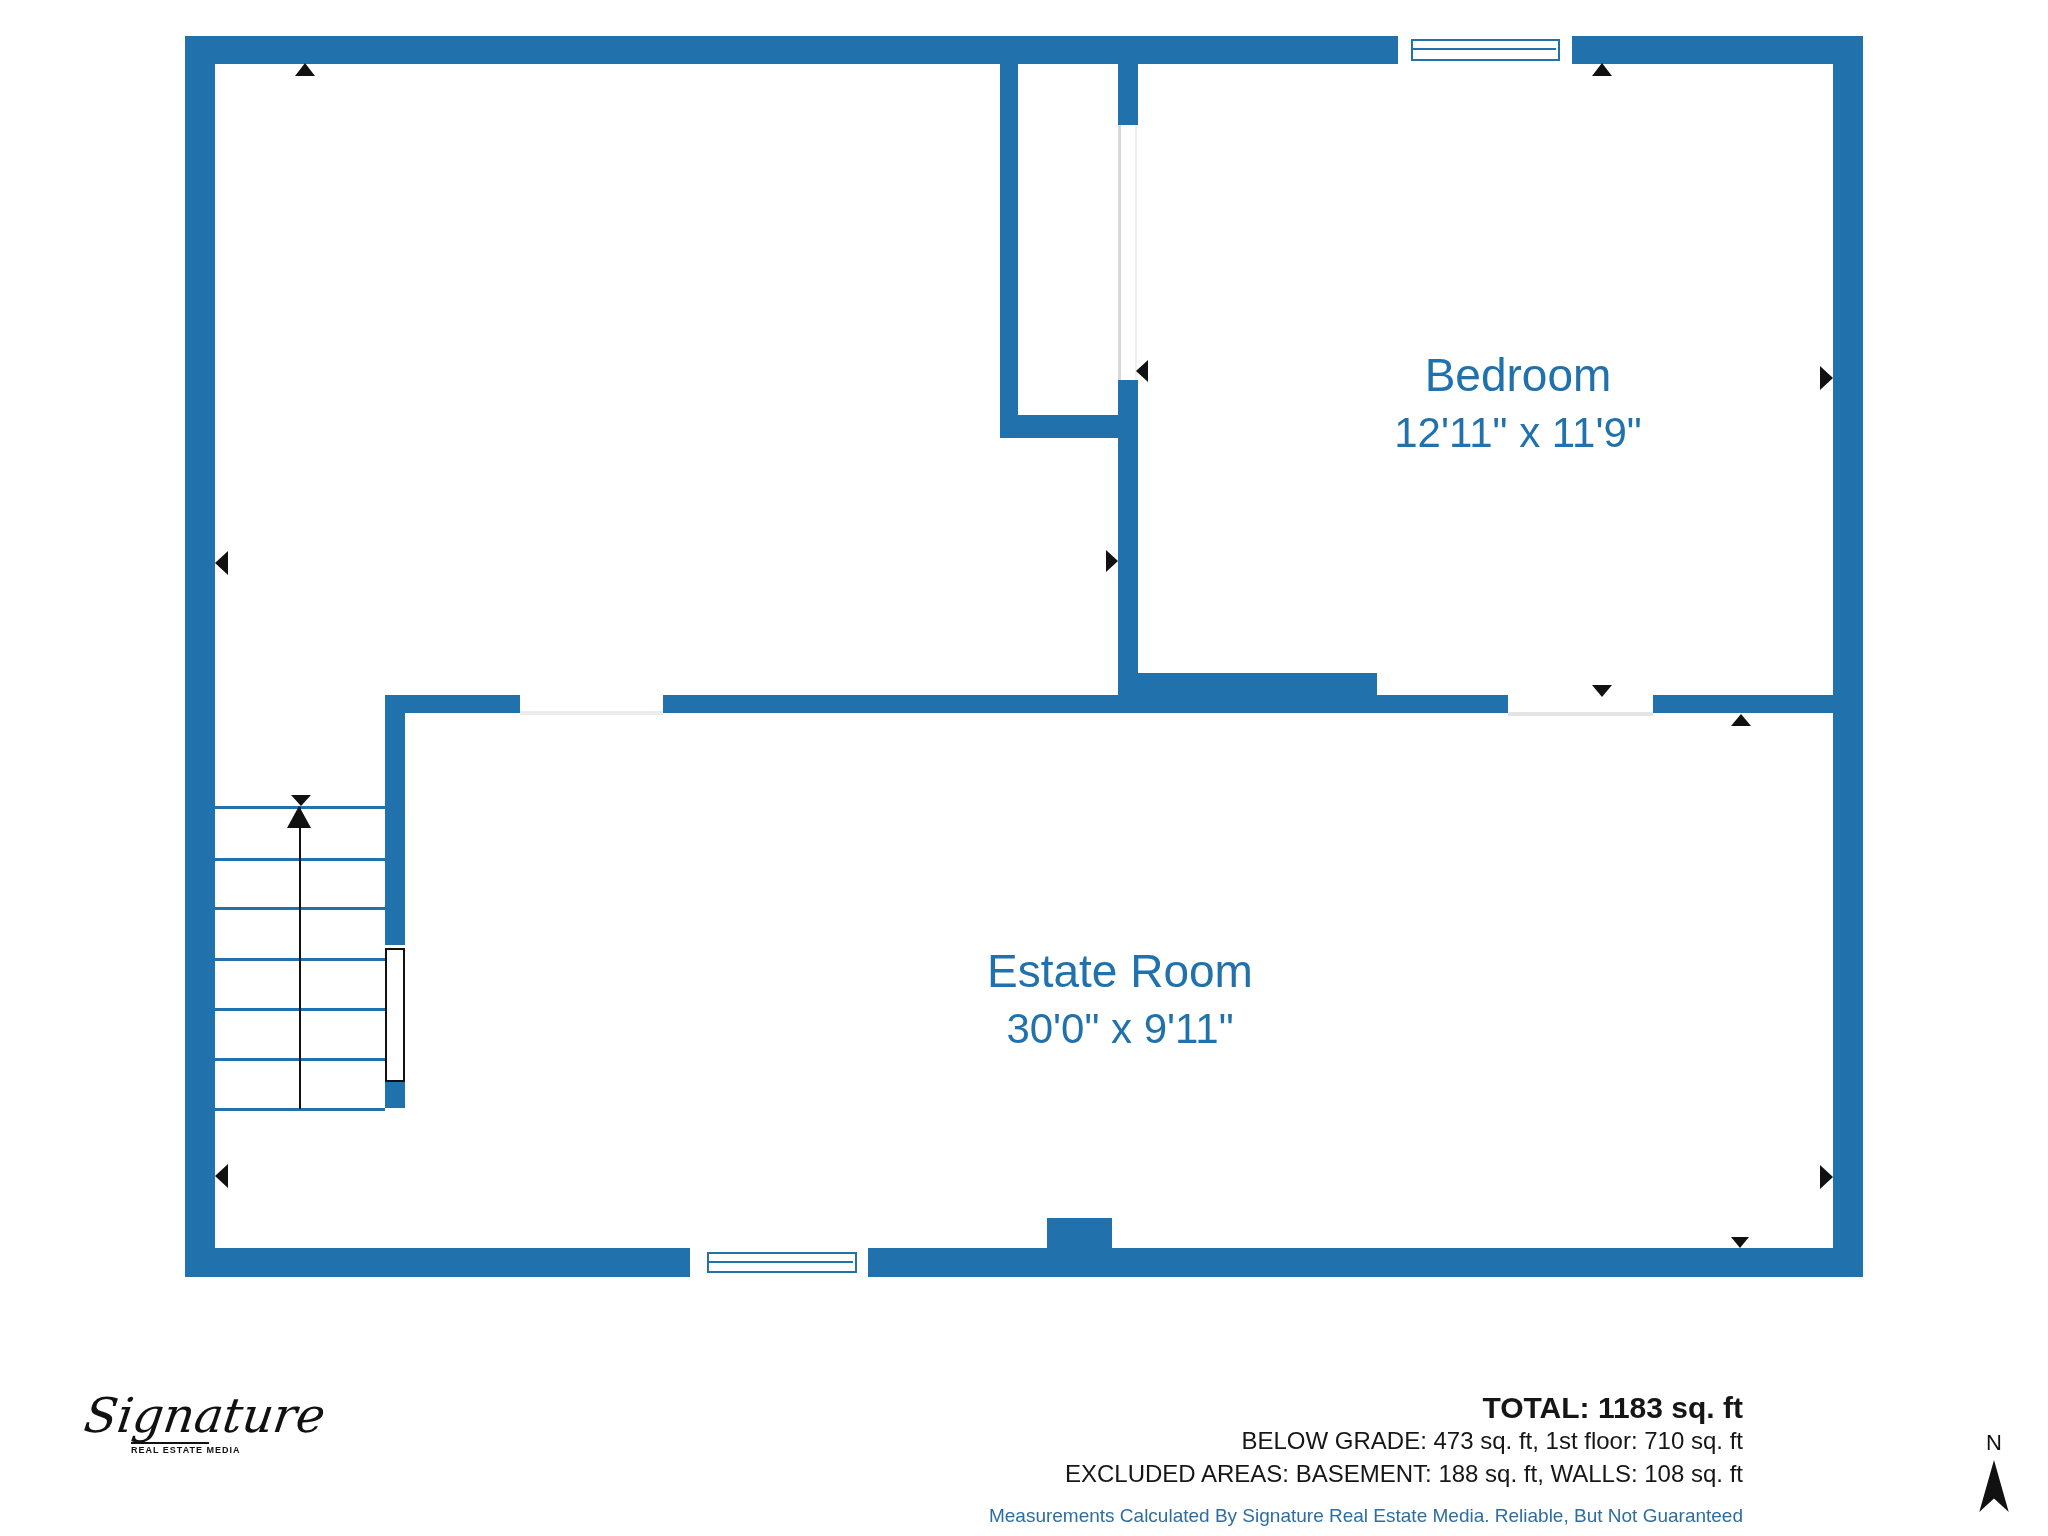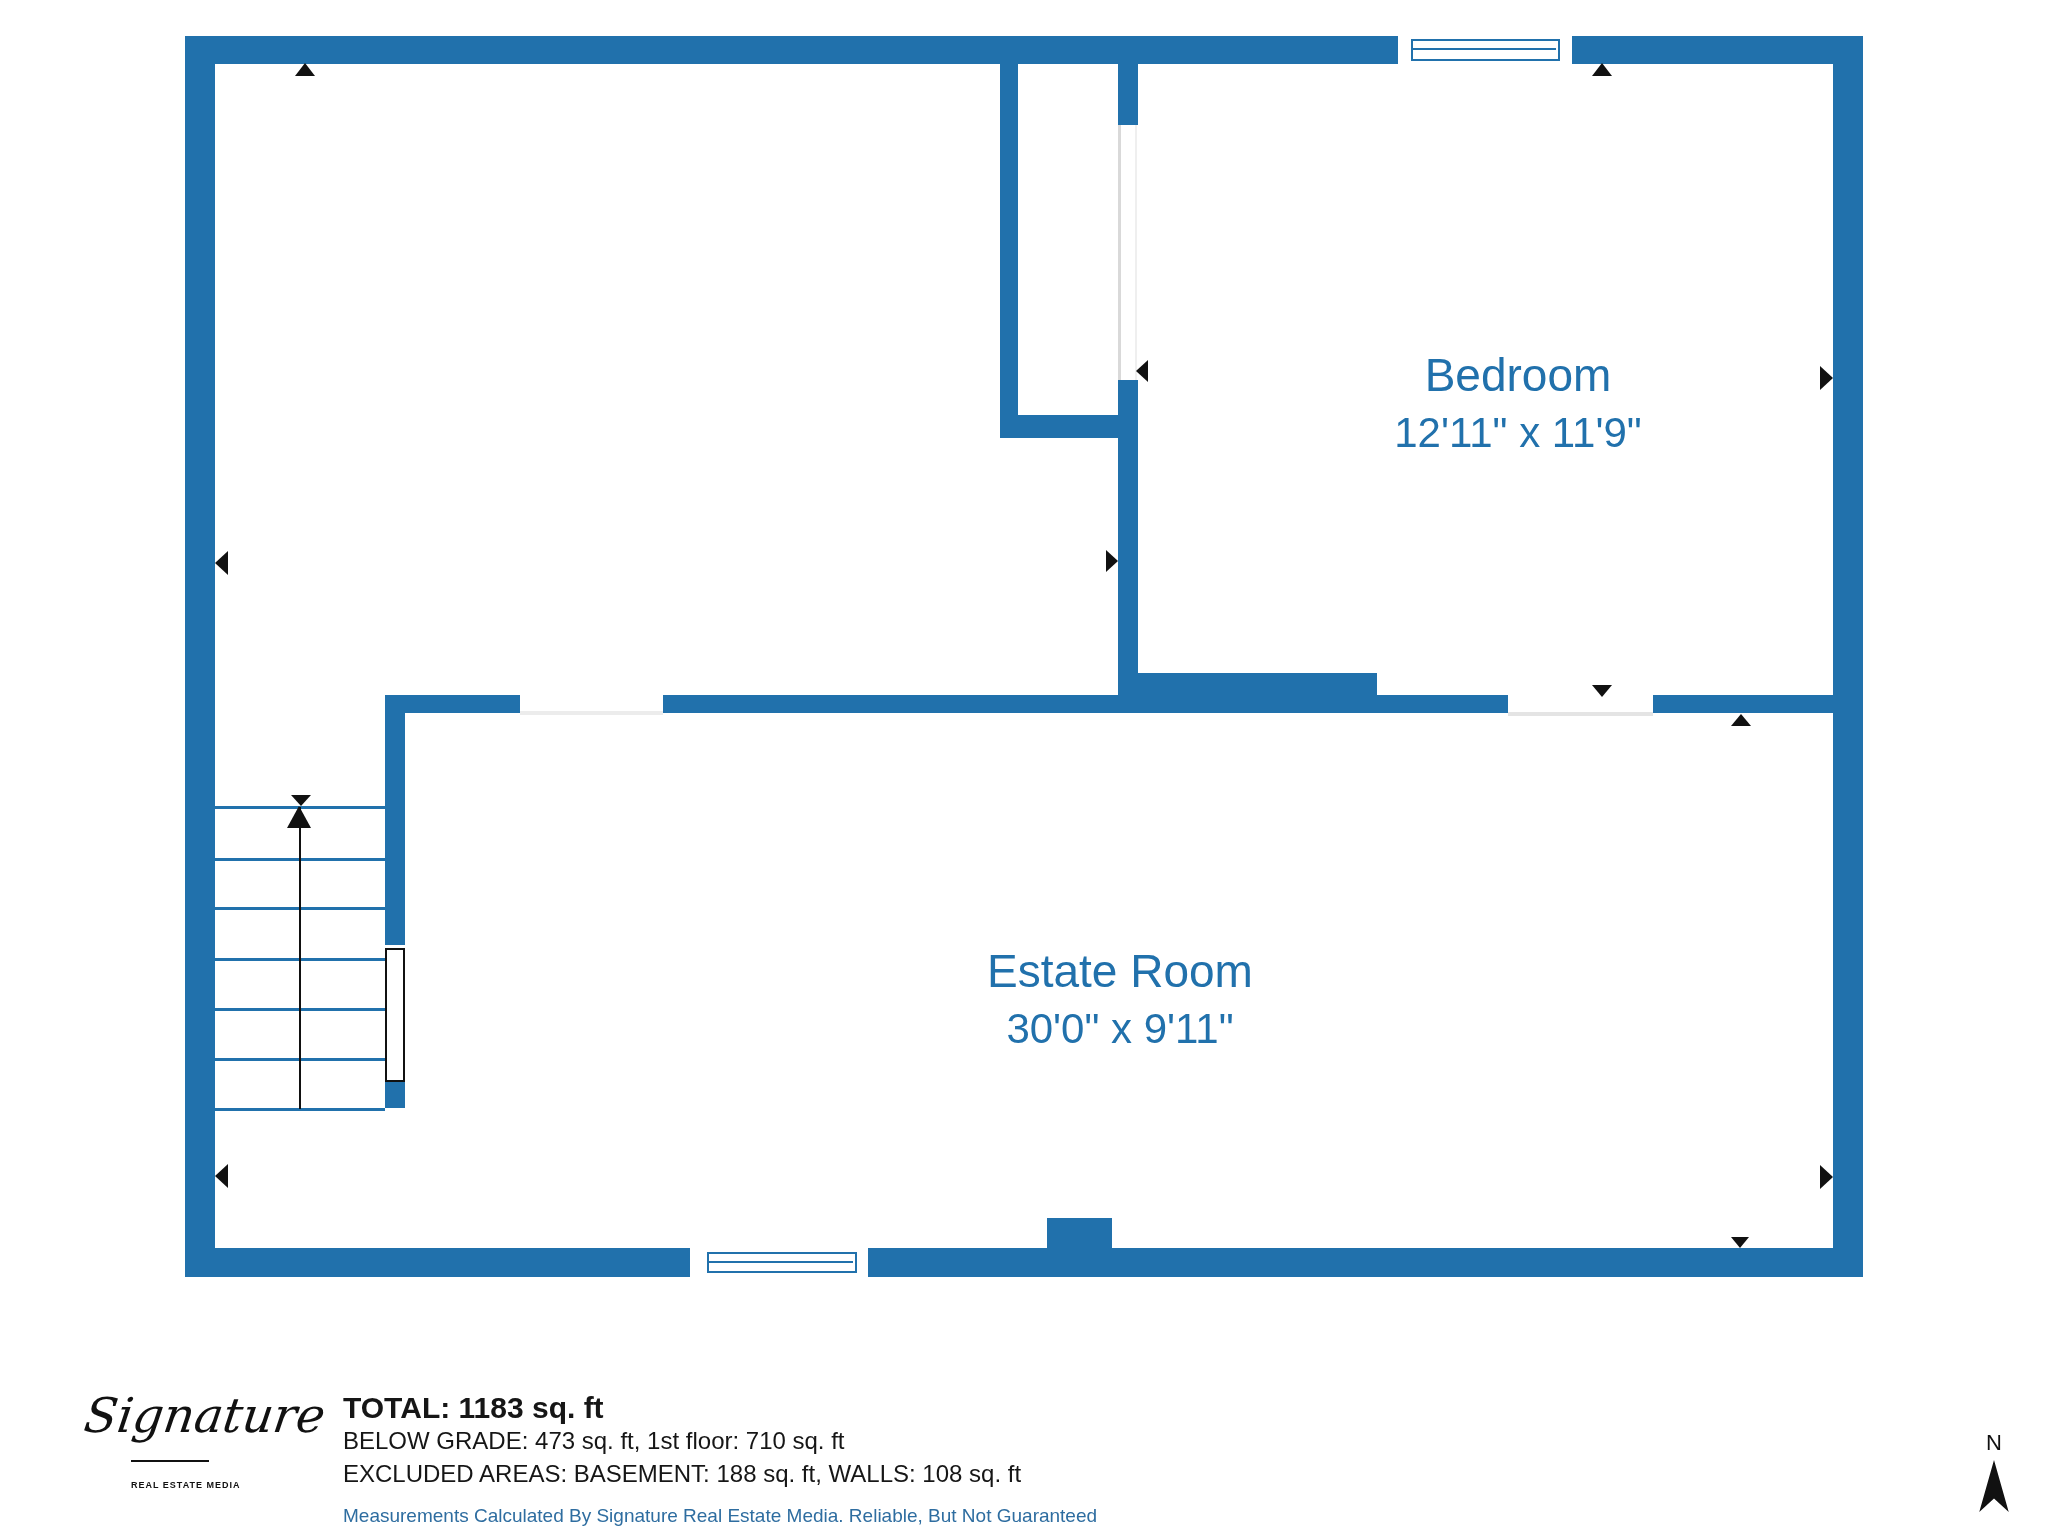--- a/index.html
+++ b/index.html
@@ -13,28 +13,28 @@
   .win-mid{position:absolute;background:#2171ac;}
   .tread{position:absolute;background:#2171ac;height:3px;width:170px;left:215px;}
   .tri{position:absolute;width:0;height:0;}
   .tri-up{border-left:10px solid transparent;border-right:10px solid transparent;border-bottom:13px solid #111;}
   .tri-down{border-left:10px solid transparent;border-right:10px solid transparent;border-top:12px solid #111;}
   .tri-left{border-top:12px solid transparent;border-bottom:12px solid transparent;border-right:13px solid #111;}
   .tri-right{border-top:12px solid transparent;border-bottom:12px solid transparent;border-left:13px solid #111;}
   .room-label{position:absolute;width:440px;text-align:center;color:#2171ac;}
   .room-name{font-size:46px;line-height:50px;}
   .room-dims{font-size:42px;line-height:46px;}
-  .footer{position:absolute;left:343px;top:1392px;width:1400px;text-align:left;color:#161616;}
+  .footer{position:absolute;left:343px;top:1392px;width:1400px;text-align:right;color:#161616;}
   .footer .l1{font-size:30px;font-weight:bold;line-height:32px;}
   .footer .l2,.footer .l3{font-size:24px;line-height:32px;margin-top:1px;}
   .footer .l4{font-size:19px;line-height:22px;margin-top:15px;color:#2e6da0;}
   .logo{position:absolute;left:85px;top:1390px;width:230px;color:#111;}
   .logo-script{font-family:"DejaVu Serif", serif;font-style:italic;font-size:48px;line-height:50px;transform:skewX(-8deg);}
-  .logo-tagline{margin-left:46px;margin-top:20px;width:78px;border-top:2px solid #111;
-                font-size:9px;font-weight:bold;letter-spacing:1px;white-space:nowrap;padding-top:18px;}
+  .logo-tagline{margin-left:46px;margin-top:2px;width:78px;border-top:2px solid #111;
+                font-size:9px;font-weight:bold;letter-spacing:1px;white-space:nowrap;padding-top:1px;}
   .compass{position:absolute;left:1972px;top:1430px;width:44px;text-align:center;color:#111;}
   .compass-n{font-size:22px;line-height:26px;}
   .compass-arrow{margin:4px auto 0;width:32px;height:52px;background:#111;
                  clip-path:polygon(50% 0%, 96% 100%, 50% 74%, 4% 100%);}
   .stair-doorleaf{position:absolute;background:#fff;border:2px solid #111;}
   .stair-centerline{position:absolute;background:#111;}
 </style>
 </head>
 <body>
 

